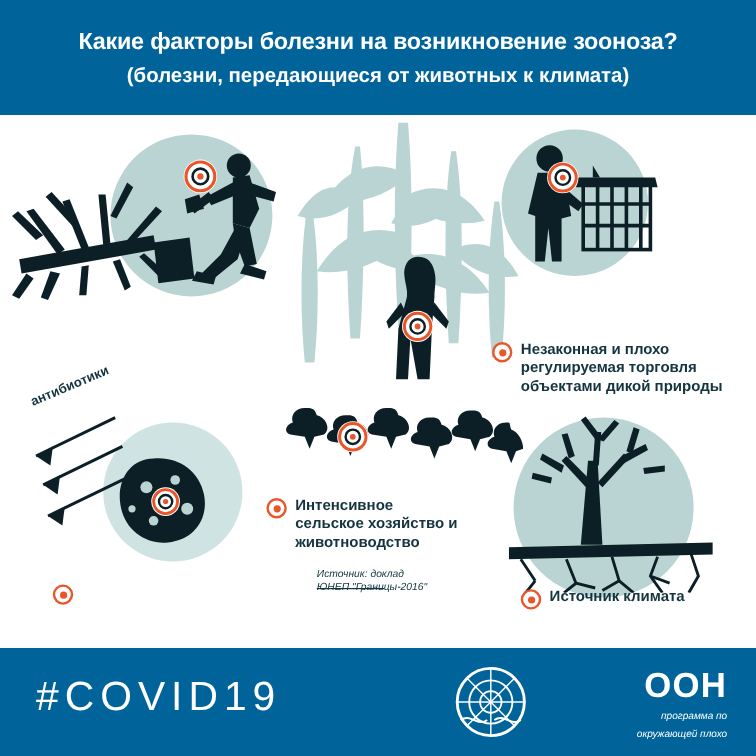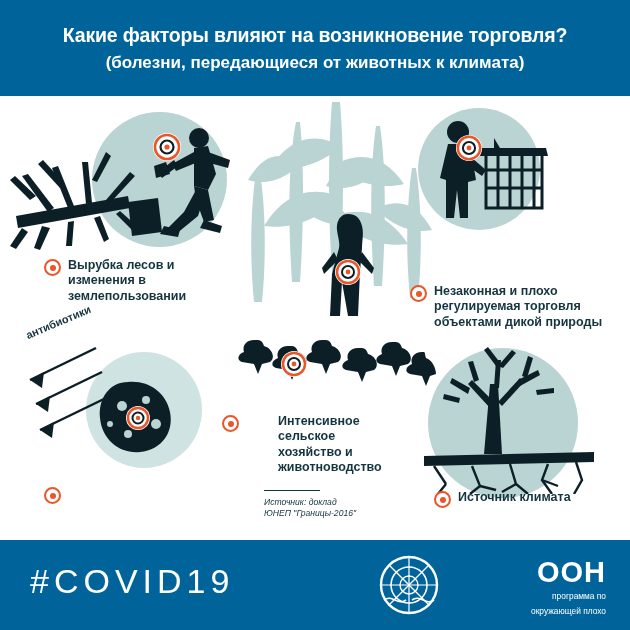--- a/index.html
+++ b/index.html
@@ -61,32 +61,32 @@
     position:absolute;left:0;top:540px;width:630px;height:90px;background:#00649b;color:#fff;
   }
   .hashtag{
     position:absolute;left:30px;top:22px;
     font-size:34px;font-weight:normal;letter-spacing:5px;color:#ffffff;
   }
   .un-text{
     position:absolute;right:24px;top:18px;text-align:right;
   }
   .un-name{font-size:29px;font-weight:bold;letter-spacing:1px;line-height:1;}
-  .un-prog{font-size:8.4px;line-height:1.25;margin-top:4px;}
+  .un-prog{font-size:8.4px;line-height:1.25;margin-top:4px;font-style:italic;}
 
   svg{display:block;}
   .sil{fill:#0d1f26;}
 </style>
 </head>
 <body>
 
 <div class="poster">
 
   <div class="header">
-    <div class="header-title">Какие факторы влияют на возникновение торговля?</div>
+    <div class="header-title">Какие факторы болезни на возникновение зооноза?</div>
     <div class="header-sub">(болезни, передающиеся от животных к климата)</div>
   </div>
 
   <div class="stage">
 
     <div class="blob" style="left:92px;top:16px;width:135px;height:135px;"></div>
     <div class="blob" style="left:418px;top:12px;width:122px;height:122px;"></div>
     <div class="blob blob-light" style="left:86px;top:256px;width:116px;height:116px;"></div>
     <div class="blob" style="left:428px;top:252px;width:150px;height:150px;"></div>
 
@@ -256,46 +256,42 @@
         <path d="M48 122 L56 142 L46 150"></path>
         <path d="M86 120 L92 140 L104 150"></path>
         <path d="M124 120 L118 136 L128 150"></path>
         <path d="M152 118 L158 136 L150 150"></path>
         <path d="M56 142 L72 146"></path>
         <path d="M92 140 L78 148"></path>
         <path d="M118 136 L134 142"></path>
       </g>
     </svg>
 
-    <div class="item" style="left:44px;top:162px;width:190px;">
-      <span class="bullet"></span>
-      <span class="item-label">Вырубка лесов и изменения в землепользовании</span>
-    </div>
 
     <div class="item" style="left:410px;top:164px;width:200px;margin-top:24px;">
       <span class="bullet"></span>
       <span class="item-label">Незаконная и плохо регулируемая торговля объектами дикой природы</span>
     </div>
 
-    <div class="item" style="left:222px;top:318px;width:160px;gap:32px;">
+    <div class="item" style="left:222px;top:318px;width:160px;">
       <span class="bullet"></span>
       <span class="item-label">Интенсивное сельское хозяйство и животноводство</span>
     </div>
 
     <div class="item" style="left:44px;top:390px;width:165px;">
       <span class="bullet"></span>
     </div>
 
     <div class="item" style="left:434px;top:394px;width:150px;">
       <span class="bullet"></span>
       <span class="item-label">Источник климата</span>
     </div>
 
     <div class="source-rule" style="left:264px;top:394px;"></div>
-    <div class="source" style="left:264px;top:401px;width:130px;">
+    <div class="source" style="left:264px;top:377px;width:130px;">
       <span>Источник: доклад</span><br>
       <span>ЮНЕП "Границы-2016"</span>
     </div>
 
   </div>
 
   <div class="footer">
     <div class="hashtag">#COVID19</div>
 
     <svg style="position:absolute;right:190px;top:14px;" width="62" height="62" viewBox="0 0 62 62">

